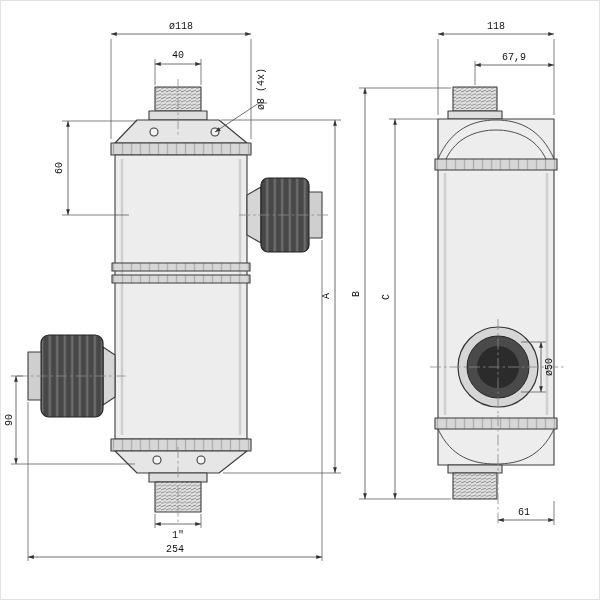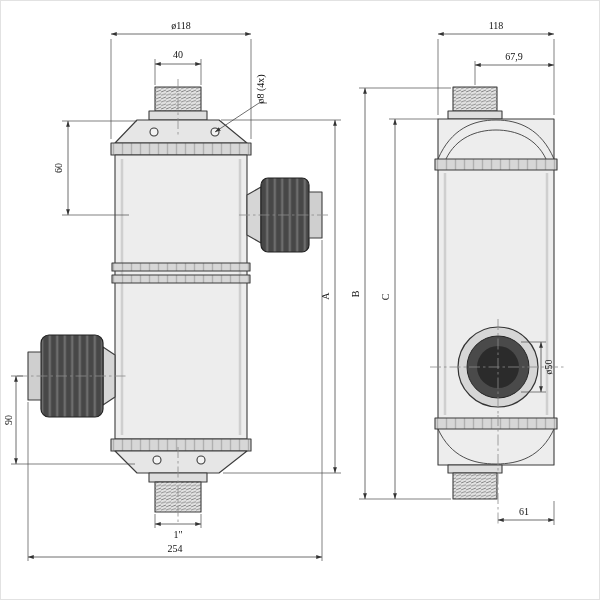--- a/index.html
+++ b/index.html
@@ -1,19 +1,19 @@
 <!DOCTYPE html>
 <html><head>
 <meta charset="utf-8">
 <style>
   html,body{margin:0;padding:0;background:#ffffff;}
   .canvas{
     width:600px;height:600px;position:relative;background:#ffffff;
     border:1px solid #e2e2e2;box-sizing:border-box;
-    font-family:Liberation Serif, serif;
+    font-family:Liberation Mono, monospace;
   }
   svg{display:block;}
   .part{stroke:#3c3c3c;stroke-width:1.1;stroke-linejoin:round;}
   .thin{stroke:#3c3c3c;stroke-width:.9;fill:none;}
   .shade{stroke:#cfcfcf;stroke-width:2.5;}
   .dim{stroke:#4a4a4a;stroke-width:.8;fill:none;}
   .ext{stroke:#4a4a4a;stroke-width:.7;}
   .cl{stroke:#8a8a8a;stroke-width:.8;fill:none;stroke-dasharray:11 3 2.5 3;}
   .dimtext{font-size:10px;fill:#111;}
 </style>

